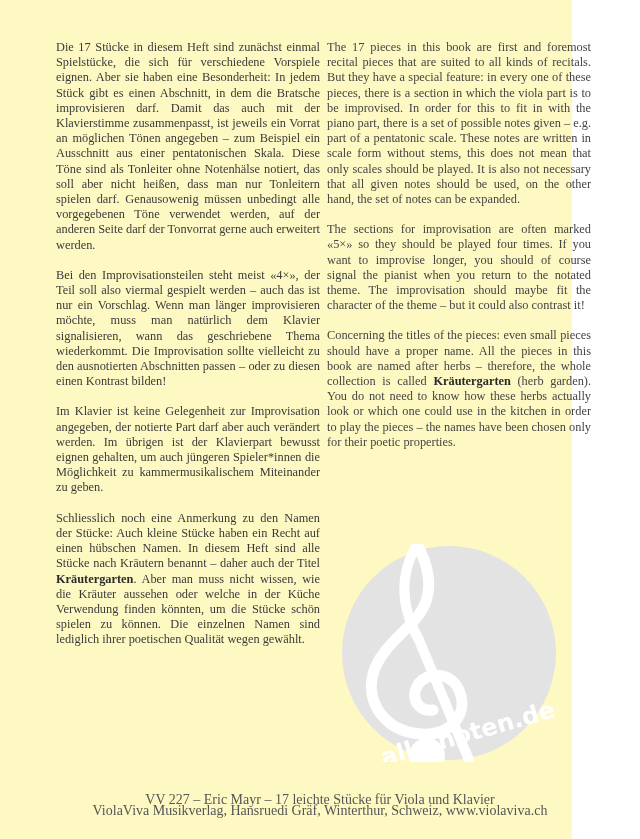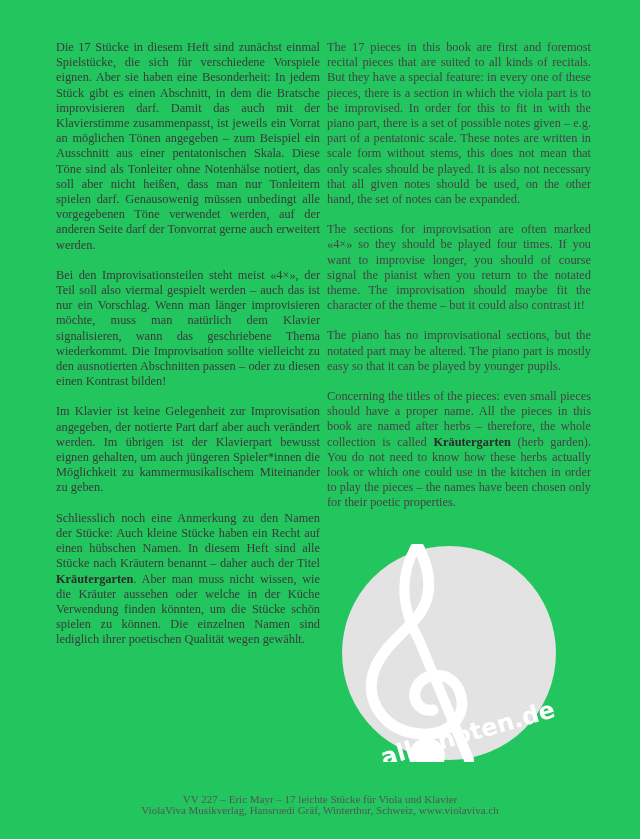--- a/index.html
+++ b/index.html
@@ -1,49 +1,48 @@
 <!DOCTYPE html>
 <html><head>
 <meta charset="utf-8">
 <style>
   html, body { margin: 0; padding: 0; background: #ffffff; }
   body { width: 640px; height: 839px; position: relative; overflow: hidden; }
-  .page { position: absolute; left: 0; top: 0; width: 640px; height: 839px; background: #22c55e; }
+  .page { position: absolute; left: 0; top: 0; width: 572px; height: 839px; background: #fef9c3; }
   .col {
     position: absolute; top: 40px; width: 264px;
     font-family: "Liberation Serif", serif;
     font-size: 12.35px; line-height: 15.2px; color: #3a3a3a;
     text-align: justify; hyphens: manual;
   }
   .col-de { left: 56px; }
   .col-en { left: 327px; color: #444444; }
   .col p { margin: 0 0 15px 0; }
   .col b { font-weight: bold; color: #2a2a2a; }
   .watermark { position: absolute; left: 341px; top: 544px; width: 216px; height: 218px; }
   .footer {
     position: absolute; left: 0; top: 794px; width: 640px; text-align: center;
-    font-family: "Liberation Serif", serif; font-size: 11px; line-height: 11px; color: #555555;
+    font-family: "Liberation Serif", serif; font-size: 14px; line-height: 11px; color: #555555;
   }
 </style>
 </head>
 <body>
 
 <div class="page">
 
   <div class="col col-de">
     <p>Die 17 Stücke in diesem Heft sind zunächst einmal Spielstücke, die sich für verschiedene Vorspiele eignen. Aber sie haben eine Besonderheit: In jedem Stück gibt es einen Abschnitt, in dem die Bratsche improvisieren darf. Damit das auch mit der Klavierstimme zusammen­passt, ist jeweils ein Vorrat an möglichen Tönen angegeben – zum Beispiel ein Ausschnitt aus einer pentatonischen Skala. Diese Töne sind als Tonleiter ohne Notenhälse notiert, das soll aber nicht heißen, dass man nur Tonleitern spielen darf. Genausowenig müssen unbedingt alle vorgegebenen Töne verwendet werden, auf der anderen Seite darf der Tonvorrat gerne auch erweitert werden.</p>
     <p>Bei den Improvisationsteilen steht meist «4×», der Teil soll also viermal gespielt werden – auch das ist nur ein Vorschlag. Wenn man länger improvisieren möchte, muss man natürlich dem Klavier signalisieren, wann das geschriebene Thema wiederkommt. Die Improvi­sation sollte vielleicht zu den ausnotierten Abschnitten passen – oder zu diesen einen Kontrast bilden!</p>
     <p>Im Klavier ist keine Gelegenheit zur Improvisation angegeben, der notierte Part darf aber auch verändert werden. Im übrigen ist der Klavierpart bewusst eignen gehalten, um auch jüngeren Spieler*innen die Möglich­keit zu kammermusikalischem Miteinander zu geben.</p>
     <p><span>Schliesslich noch eine Anmerkung zu den Namen der Stücke: Auch kleine Stücke haben ein Recht auf einen hübschen Namen. In diesem Heft sind alle Stücke nach Kräutern benannt – daher auch der Titel </span><b>Kräutergarten</b><span>. Aber man muss nicht wissen, wie die Kräuter aussehen oder welche in der Küche Verwendung finden könnten, um die Stücke schön spielen zu können. Die einzelnen Namen sind lediglich ihrer poetischen Qualität wegen gewählt.</span></p>
   </div>
 
   <div class="col col-en">
     <p>The 17 pieces in this book are first and foremost recital pieces that are suited to all kinds of recitals. But they have a special feature: in every one of these pieces, there is a section in which the viola part is to be improvised. In order for this to fit in with the piano part, there is a set of possible notes given – e.g. part of a pentatonic scale. These notes are written in scale form without stems, this does not mean that only scales should be played. It is also not necessary that all given notes should be used, on the other hand, the set of notes can be expanded.</p>
-    <p>The sections for improvisation are often marked «4×» so they should be played four times. If you want to improvise longer, you should of course signal the pianist when you return to the notated theme. The improvisation should maybe fit the character of the theme – but it could also contrast it!</p>
-    <p>The piano has no improvisational sections, but the notated part may be altered. The piano part is mostly easy so that it can be played by younger pupils.</p>
+    <p>The sections for improvisation are often marked «5×» so they should be played four times. If you want to improvise longer, you should of course signal the pianist when you return to the notated theme. The improvisation should maybe fit the character of the theme – but it could also contrast it!</p>
     <p><span>Concerning the titles of the pieces: even small pieces should have a proper name. All the pieces in this book are named after herbs – therefore, the whole collection is called </span><b>Kräutergarten</b><span> (herb garden). You do not need to know how these herbs actually look or which one could use in the kitchen in order to play the pieces – the names have been chosen only for their poetic properties.</span></p>
   </div>
 
   <div class="watermark">
     <svg width="216" height="218" viewBox="0 0 216 218">
       <circle id="wm-circle" cx="108" cy="109" r="107" fill="#e3e3e3"></circle>
 
       <g fill="none" stroke="#ffffff" stroke-linecap="round">
         <path d="M78 4 C 86 20, 92 40, 84 60 C 74 84, 40 100, 32 130 C 24 160, 46 188, 80 190 C 112 192, 128 168, 118 146 C 108 124, 78 128, 74 148 C 72 160, 82 168, 92 166" stroke-width="11"></path>
         <path d="M74 4 C 60 30, 58 60, 78 96 L 128 216" stroke-width="10"></path>

